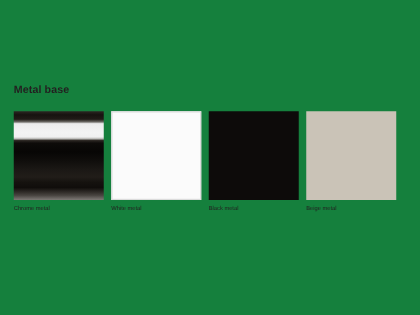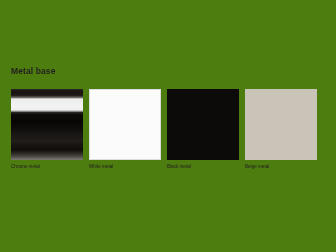--- a/index.html
+++ b/index.html
@@ -10,21 +10,21 @@
     width: 336px;
     height: 252px;
     background: #ffffff;
     font-family: "Liberation Sans", sans-serif;
     overflow: hidden;
   }
   .page {
     position: relative;
     width: 336px;
     height: 252px;
-    background: #4d7c0f;
+    background: #15803d;
   }
   .section-title {
     position: absolute;
     left: 11px;
     top: 66px;
     font-size: 8.5px;
     font-weight: bold;
     color: #231f20;
     letter-spacing: 0.1px;
     line-height: 11px;

